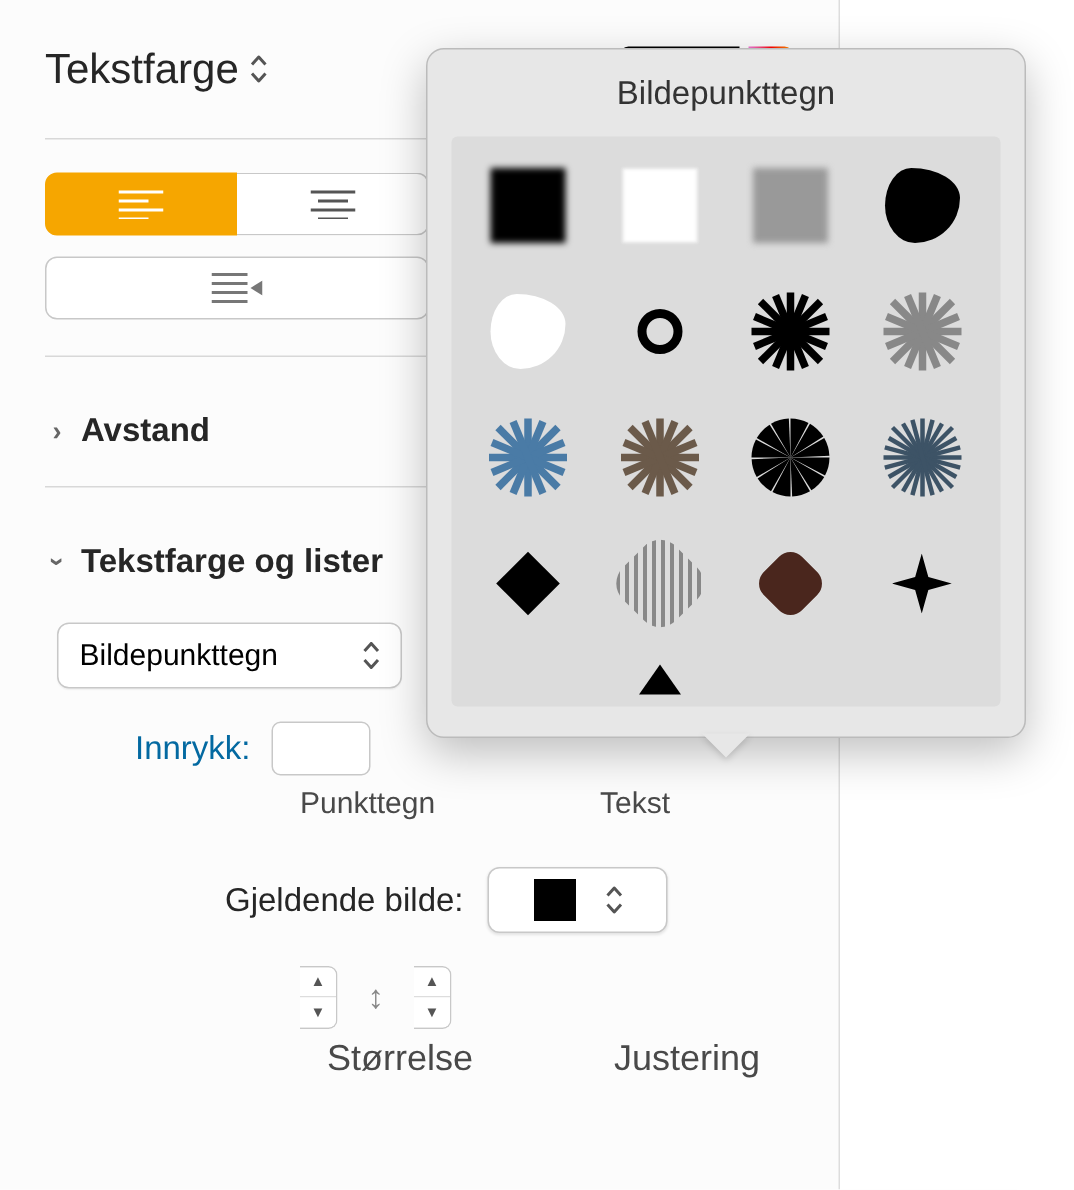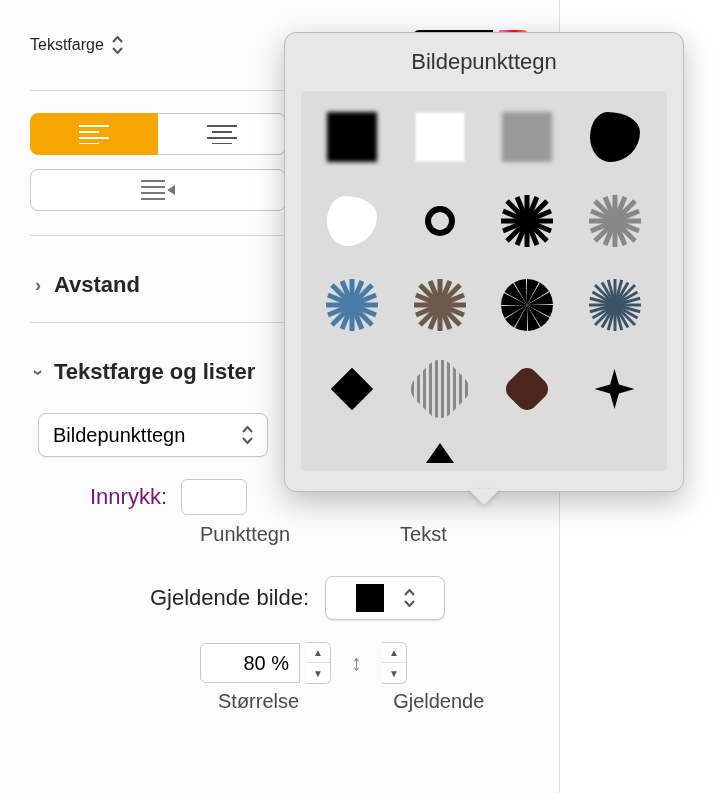--- a/index.html
+++ b/index.html
@@ -21,21 +21,21 @@
     }
 
     
     .text-color-row {
       display: flex;
       align-items: center;
       justify-content: space-between;
       margin-bottom: 30px;
     }
     .text-color-label {
-      font-size: 16px;
+      font-size: 28px;
       color: #262626;
       display: flex;
       align-items: center;
       gap: 8px;
     }
     .color-swatches {
       display: flex;
       gap: 6px;
     }
     .color-swatch {
@@ -115,21 +115,21 @@
     }
 
     
     .innrykk-row {
       display: flex;
       align-items: center;
       gap: 14px;
       margin-top: 22px;
       margin-left: 60px;
     }
-    .innrykk-label { font-size: 22px; color: #701a75; }
+    .innrykk-label { font-size: 22px; color: #0369a1; }
     .innrykk-input {
       width: 66px;
       height: 36px;
       border: 1px solid #c8c8c8;
       border-radius: 6px;
       background: #fff;
     }
 
     
     .bottom-labels {
@@ -212,21 +212,21 @@
       color: #555;
     }
     .stepper-btn:first-child { border-bottom: 1px solid #ddd; }
     .vdrag-icon { color: #888; font-size: 22px; }
 
     .size-labels {
       display: flex;
       margin-top: 6px;
       margin-left: 188px;
       gap: 94px;
-      font-size: 20px;
+      font-size: 24px;
       color: #494949;
     }
 
     
     .popover {
       position: absolute;
       top: 32px;
       left: 284px;
       width: 400px;
       background: #e7e7e7;
@@ -389,40 +389,37 @@
     <div class="current-image-select">
       <div class="current-image-swatch"></div>
       <svg width="11" height="18" viewBox="0 0 11 18">
           <path d="M1 6 L5.5 1 L10 6 M1 12 L5.5 17 L10 12" stroke="#555" stroke-width="2" fill="none"></path>
         </svg>
     </div>
   </div>
 
   <div class="size-row">
     <div class="stepper">
-      <div class="stepper-input">
-          <span>80 %</span>
-        </div>
       <div class="stepper-buttons">
         <div class="stepper-btn">▲</div>
         <div class="stepper-btn">▼</div>
       </div>
     </div>
     <span class="vdrag-icon">↕</span>
     <div class="stepper">
       <div class="stepper-buttons">
         <div class="stepper-btn">▲</div>
         <div class="stepper-btn">▼</div>
       </div>
     </div>
   </div>
 
   <div class="size-labels">
     <span>Størrelse</span>
-    <span>Gjeldende</span>
+    <span>Justering</span>
   </div>
 
 </div>
 
 <div class="popover">
   <div class="popover-title">Bildepunkttegn</div>
   <div class="bullet-grid">
     <div class="bullet-cell">
         <div class="sq-black"></div>
       </div>

